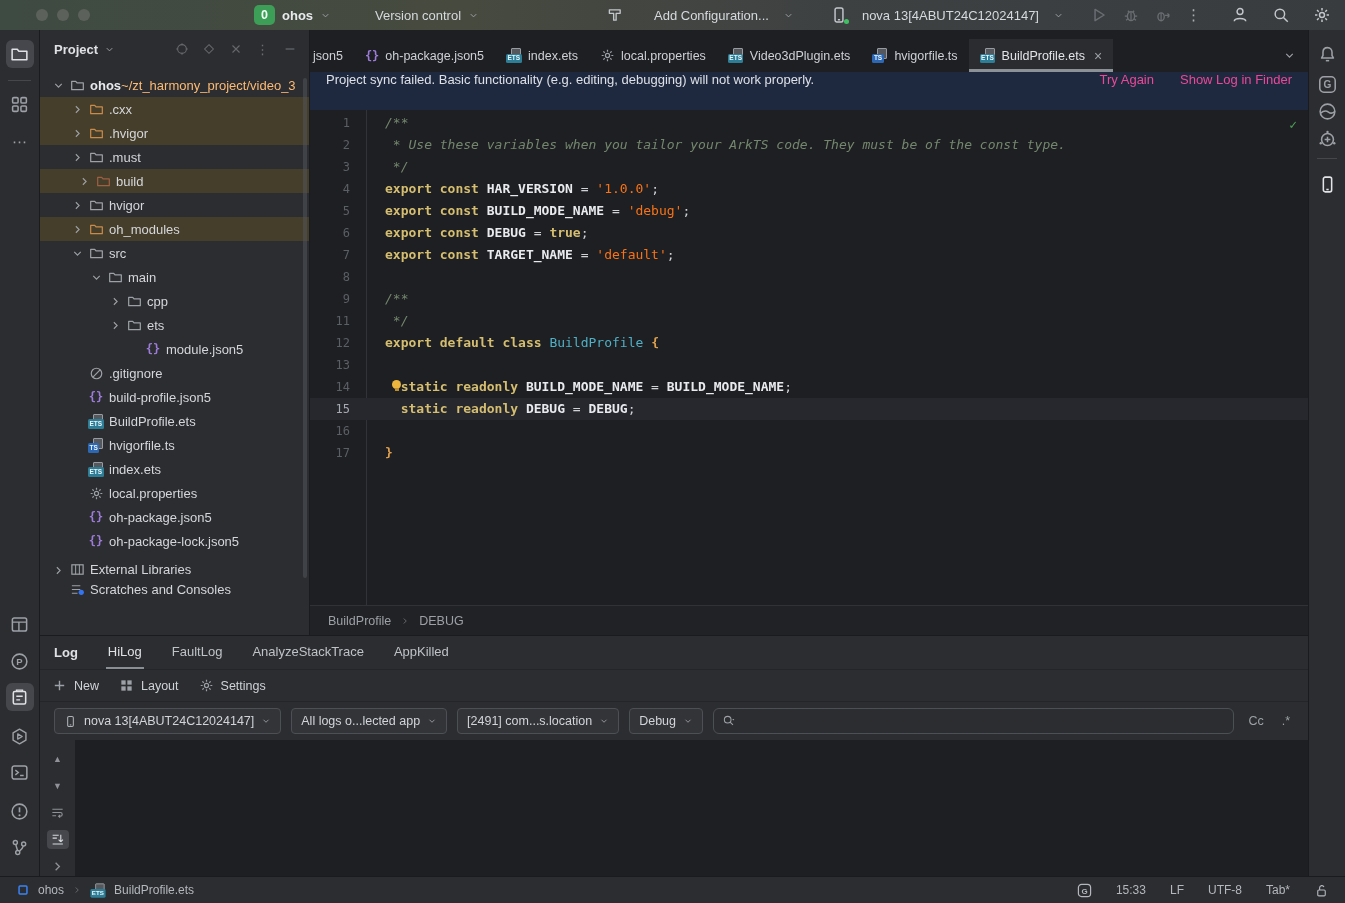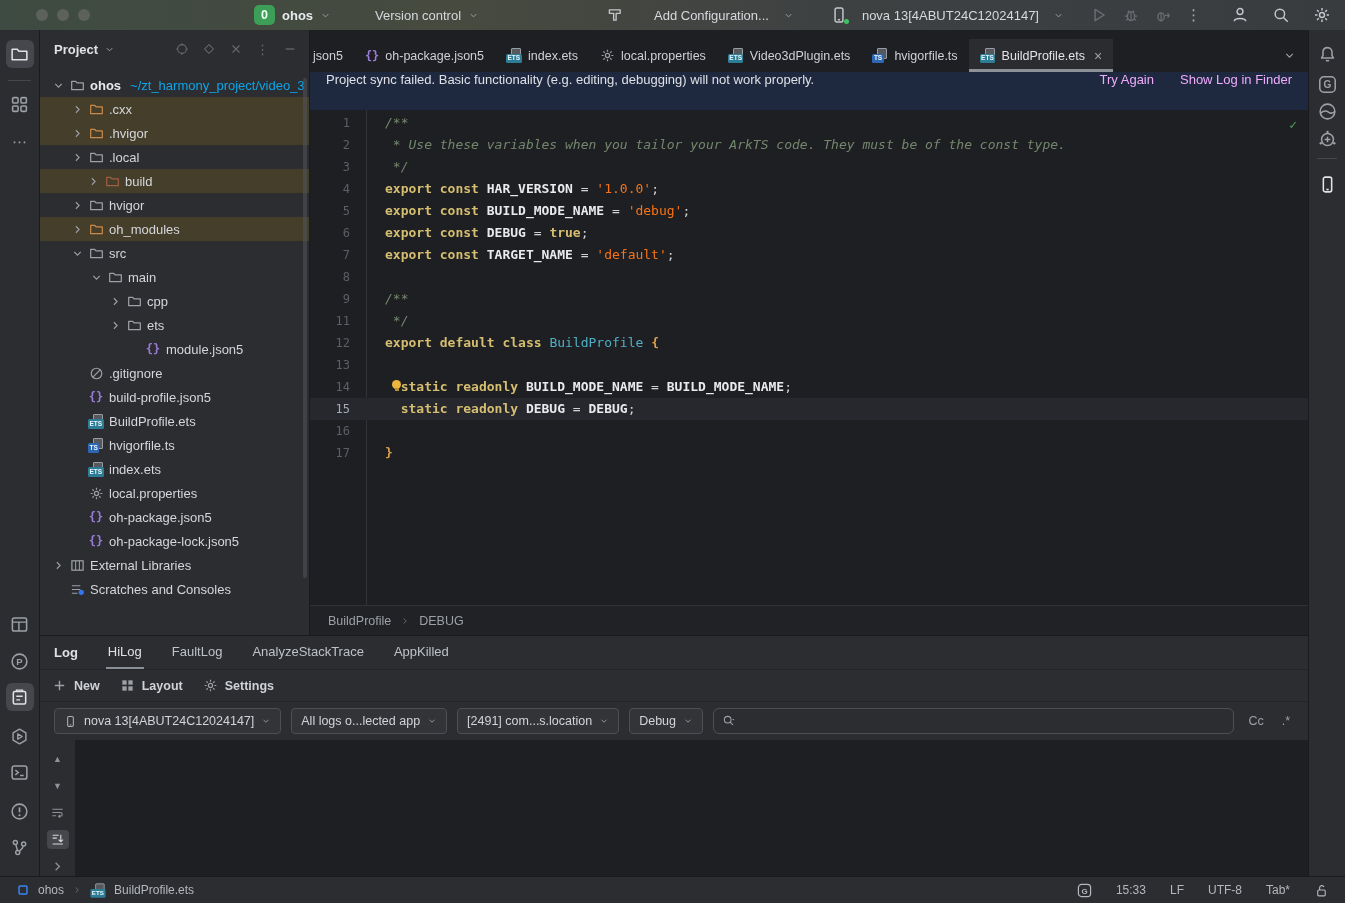--- a/index.html
+++ b/index.html
@@ -44,21 +44,21 @@
 .pph-ics .ic{width:14px;height:14px}
 .pp-tree{padding-top:5px}
 .tree-row{height:24px;display:flex;align-items:center;color:#d4d6db;white-space:nowrap;overflow:hidden}
 .tree-row.ignored{background:#453e2a}
 .tr-chev{width:17px;flex:0 0 17px;display:flex;justify-content:center;color:#9da0a6}
 .tr-chev svg{width:13px;height:13px}
 .tr-ic{width:20px;flex:0 0 20px;display:flex;justify-content:center;align-items:center;color:#9da0a6}
 .tr-ic svg{width:15px;height:15px}
 .tr-label{margin-left:3px}
 .tr-label.bold{font-weight:700;color:#e8eaed}
-.tr-suffix{color:#0ea5e9;margin-left:9px;overflow:hidden}
+.tr-suffix{color:#fdba74;margin-left:0;overflow:hidden}
 .ic-folder-excluded{color:#c98a4b}
 .ic-folder-build{color:#9e5f43}
 .pp-scroll{position:absolute;right:2px;top:48px;width:4px;height:500px;background:#515459;border-radius:2px;opacity:.55}
 
 .fic{position:relative;width:16px;height:15px;flex:0 0 16px;display:inline-block}
 .fic::before{content:"";position:absolute;top:0;right:1px;width:8px;height:9px;border:1px solid #989ba1;border-radius:1px;background:#55585d}
 .fic i{position:absolute;left:0;bottom:0;font-style:normal;font-weight:700;font-size:6.5px;line-height:1;padding:1.5px 1.5px;border-radius:1.5px;color:#e8f6fa;font-family:"Liberation Sans",sans-serif}
 .fic.ets i{background:#2e7d96}
 .fic.ts i{background:#2d67b4}
 .ic-braces{color:#9d7bd8;font-family:"DejaVu Sans Mono",monospace;font-weight:700;font-size:12px;line-height:1}
@@ -67,21 +67,21 @@
 .tabbar{height:42px;flex:0 0 42px;background:#1d1f23;display:flex;align-items:flex-end;position:relative;overflow:hidden}
 .tab{display:flex;align-items:center;gap:6px;padding:0 11px;height:33px;font-size:12.5px;color:#ced0d6;white-space:nowrap}
 .tab:first-child{padding-left:3px}
 .tab.active{background:#2a2c30;color:#e2e4e8;box-shadow:inset 0 -3px 0 #8c9097}
 .tab-close{color:#9da0a6;font-size:14px;margin-left:3px}
 .tabic{color:#9da0a6;width:15px;height:15px}
 .tablist-btn{position:absolute;right:12px;bottom:10px;width:13px;height:13px;color:#9da0a6}
 .banner{height:38px;flex:0 0 38px;background:#1e2940;display:flex;align-items:flex-start;padding:0 16px;gap:24px}
 .banner .msg{color:#dde0e5}
 .acts{margin-left:auto;display:flex;gap:26px}
-.blink{color:#f0abfc}
+.blink{color:#ec4899}
 .code-area{flex:1;position:relative;padding-top:2px;font-family:"DejaVu Sans Mono",monospace;font-size:13px;overflow:hidden}
 .code-sep{position:absolute;left:56px;top:0;bottom:0;width:1px;background:#313338}
 .cl{display:flex;height:22px;line-height:22px;position:relative}
 .cl .ln{flex:0 0 40px;text-align:right;color:#5b5f66;font-size:12px}
 .cl .lc{padding-left:35px;white-space:pre}
 .cl.current{background:#26282e}
 .cl.current .ln{color:#a8abb2}
 .s-cm{color:#74876e;font-style:italic}
 .s-kw{color:#d5be70;font-weight:700}
 .s-id{color:#e8eaee;font-weight:700}
@@ -94,21 +94,21 @@
 .code-check{position:absolute;top:7px;right:11px;color:#4da15c;font-size:13px;font-weight:700}
 .breadcrumb{height:30px;flex:0 0 30px;display:flex;align-items:center;gap:9px;padding-left:18px;font-size:12.5px;color:#9da0a6;background:#202226;border-top:1px solid #303236}
 .breadcrumb .chev{width:10px;height:10px;color:#6d7076}
 
 .log-panel{height:241px;flex:0 0 241px;background:#2b2d30;border-top:1px solid #1a1b1e;display:flex;flex-direction:column}
 .log-tabs{height:34px;flex:0 0 34px;display:flex;align-items:stretch;padding-left:14px;gap:26px;border-bottom:1px solid #232528}
 .log-title{font-weight:700;color:#dfe1e5;display:flex;align-items:center;margin-right:2px}
 .lt{display:flex;align-items:center;color:#bfc2c7;border-bottom:2px solid transparent;padding:0 2px}
 .lt.sel{color:#dfe1e5;border-bottom-color:#8a8e95}
 .log-toolbar{height:32px;flex:0 0 32px;display:flex;align-items:center;padding-left:12px;gap:20px;border-bottom:1px solid #232528}
-.tbi{display:flex;align-items:center;gap:7px;color:#cfd2d7;font-weight:700;font-size:12.5px}
+.tbi{display:flex;align-items:center;gap:7px;color:#cfd2d7;font-weight:400;font-size:12.5px}
 .tbi .ic{color:#9da0a6;width:15px;height:15px}
 .log-filters{height:38px;flex:0 0 38px;display:flex;align-items:center;padding:0 14px;gap:10px}
 .pill{height:26px;border:1px solid #4c4f54;border-radius:4px;background:#323438;display:flex;align-items:center;padding:0 9px;gap:7px;font-size:12.5px;color:#d2d4d9;white-space:nowrap}
 .pill .chev{width:10px;height:10px}
 .pill .ic.ph{width:13px;height:13px;color:#aeb1b6}
 .searchbox{flex:1;height:26px;border:1px solid #4c4f54;border-radius:6px;display:flex;align-items:center;padding:0 8px;gap:5px;color:#9da0a6;min-width:0}
 .search-input{flex:1;background:transparent;border:none;outline:none;color:#dfe1e5;font-family:"Liberation Sans",sans-serif;font-size:12.5px;min-width:0}
 .minibtn{color:#9da0a6;font-size:12.5px;padding:0 4px}
 .log-console{flex:1;display:flex;min-height:0}
 .console-tools{width:35px;flex:0 0 35px;display:flex;flex-direction:column;align-items:center;padding-top:10px;gap:8px;color:#8f9298}
@@ -362,23 +362,23 @@
                 <span class="tr-chev">
                   <svg viewBox="0 0 16 16">
                     <path d="M6 4l4 4-4 4" fill="none" stroke="currentColor" stroke-width="1.4"></path>
                   </svg>
                 </span>
                 <span class="tr-ic">
                   <svg viewBox="0 0 16 16">
                     <path d="M1.8 3.5h4.3l1.4 1.8h6.7v7.2H1.8z" fill="none" stroke="currentColor" stroke-width="1.3" stroke-linejoin="round"></path>
                   </svg>
                 </span>
-                <span class="tr-label">.local</span>
-              </div>
-              <div class="tree-row ignored" style="padding-left: 45px;">
+                <span class="tr-label">.must</span>
+              </div>
+              <div class="tree-row ignored" style="padding-left: 36px;">
                 <span class="tr-chev">
                   <svg viewBox="0 0 16 16">
                     <path d="M6 4l4 4-4 4" fill="none" stroke="currentColor" stroke-width="1.4"></path>
                   </svg>
                 </span>
                 <span class="tr-ic ic-folder-build">
                   <svg viewBox="0 0 16 16">
                     <path d="M1.8 3.5h4.3l1.4 1.8h6.7v7.2H1.8z" fill="none" stroke="currentColor" stroke-width="1.3" stroke-linejoin="round"></path>
                   </svg>
                 </span>
@@ -530,21 +530,21 @@
                 </span>
                 <span class="tr-label">oh-package.json5</span>
               </div>
               <div class="tree-row" style="padding-left: 29px;">
                 <span class="tr-chev"></span>
                 <span class="tr-ic">
                   <span class="ic-braces">{}</span>
                 </span>
                 <span class="tr-label">oh-package-lock.json5</span>
               </div>
-              <div class="tree-row" style="padding-left: 10px;">
+              <div class="tree-row" style="padding-left: 10px; align-items: flex-end;">
                 <span class="tr-chev">
                   <svg viewBox="0 0 16 16">
                     <path d="M6 4l4 4-4 4" fill="none" stroke="currentColor" stroke-width="1.4"></path>
                   </svg>
                 </span>
                 <span class="tr-ic">
                   <svg viewBox="0 0 16 16">
                     <rect x="2" y="3" width="12" height="10" fill="none" stroke="currentColor" stroke-width="1.3"></rect>
                     <path d="M6 3v10M10 3v10" stroke="currentColor" stroke-width="1.1"></path>
                   </svg>

